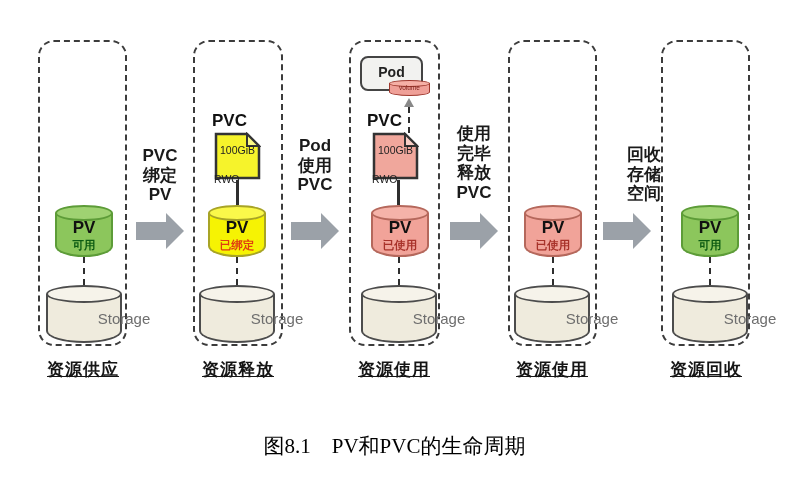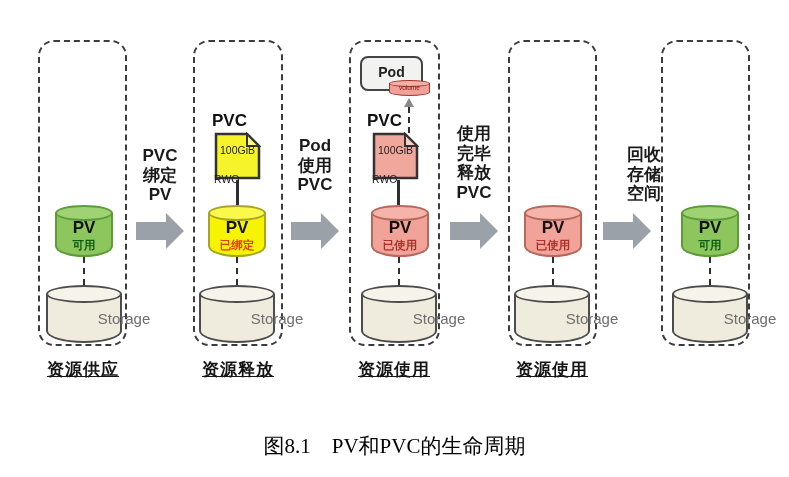--- a/index.html
+++ b/index.html
@@ -198,16 +198,17 @@
     <div class="cyl-cap"></div>
     <div class="pv-t">PV</div>
     <div class="pv-s st-green">可用</div>
   </div>
   <div class="conn-dash" style="left:709px;top:257px;height:28px;"></div>
   <div class="cyl storage" style="left:672px;top:285px;width:76px;height:58px;">
     <div class="cyl-body"></div>
     <div class="cyl-cap"></div>
     <div class="storage-t">Storage</div>
   </div>
+  <div class="stage-label" style="left:646px;top:358px;">资源回收</div>
 
   <div class="caption">图8.1　PV和PVC的生命周期</div>
 
 </div>
 
 </body></html>

